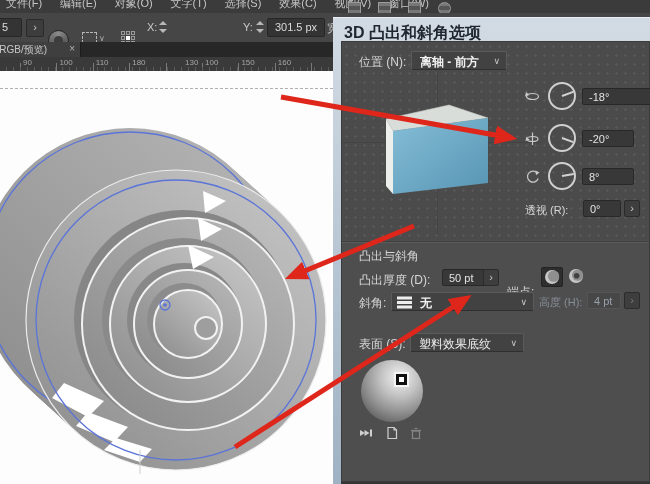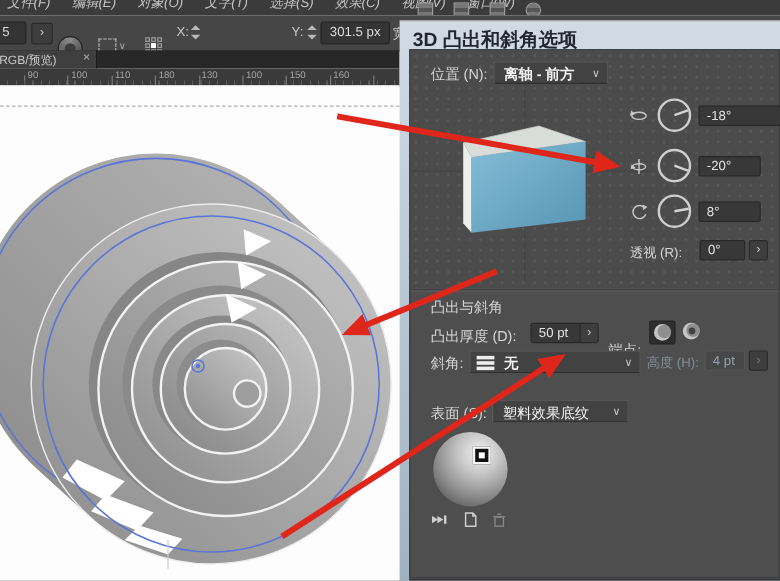--- a/index.html
+++ b/index.html
@@ -1,21 +1,21 @@
 <!DOCTYPE html>
 <html><head>
 <meta charset="utf-8">
 <style>
   html,body{margin:0;padding:0;background:#222;}
   #stage{position:relative;width:650px;height:484px;overflow:hidden;
          font-family:"Liberation Sans","DejaVu Sans",sans-serif;
          background:#fff;-webkit-font-smoothing:antialiased;}
   .abs{position:absolute;}
   
-  #appbar{left:0;top:0;width:650px;height:13px;background:#3b3b3b;overflow:hidden;font-style:italic;}
+  #appbar{left:0;top:0;width:650px;height:13px;background:#3b3b3b;overflow:hidden;}
   #menubar{position:absolute;left:6px;top:-6px;display:flex;gap:18px;white-space:nowrap;}
   #menubar span{font-size:11px;color:#c6c6c6;line-height:18px;}
   .appbar-ico{position:absolute;top:2px;width:11px;height:11px;border:1px solid #9a9a9a;
               background:linear-gradient(#777 30%,#555 30%,#555 60%,#777 60%);}
   #toolbar{left:0;top:13px;width:650px;height:29px;background:#464646;
            border-bottom:1px solid #2b2b2b;}
   .tb-field{position:absolute;top:5px;height:17px;background:#343434;border:1px solid #262626;
             color:#dcdcdc;font-size:11px;line-height:17px;text-align:center;border-radius:2px;}
   .tb-label{position:absolute;top:8px;font-size:11px;color:#c9c9c9;}
   .tb-btn{position:absolute;top:6px;width:16px;height:16px;background:#3d3d3d;border:1px solid #2a2a2a;
@@ -150,21 +150,21 @@
   <div class="abs" id="ruler">
       <div class="ruler-tick" style="left: 20px;"></div>
       <span class="ruler-num" style="left: 23px;">90</span>
       <div class="ruler-tick" style="left: 56.4px;"></div>
       <span class="ruler-num" style="left: 59.4px;">100</span>
       <div class="ruler-tick" style="left: 92.8px;"></div>
       <span class="ruler-num" style="left: 95.8px;">110</span>
       <div class="ruler-tick" style="left: 129.2px;"></div>
       <span class="ruler-num" style="left: 132.2px;">180</span>
       <div class="ruler-tick" style="left: 165.6px;"></div>
-      <span class="ruler-num" style="left: 168px;">130</span>
+      <span class="ruler-num" style="left: 185px;">130</span>
       <div class="ruler-tick" style="left: 202px;"></div>
       <span class="ruler-num" style="left: 205px;">100</span>
       <div class="ruler-tick" style="left: 238.4px;"></div>
       <span class="ruler-num" style="left: 241.4px;">150</span>
       <div class="ruler-tick" style="left: 274.8px;"></div>
       <span class="ruler-num" style="left: 277.8px;">160</span>
       <div class="ruler-tick" style="left: 311.2px;"></div>
       <span class="ruler-num" style="left: 333px; font-family: Liberation Mono, monospace;">170</span>
     </div>
 

